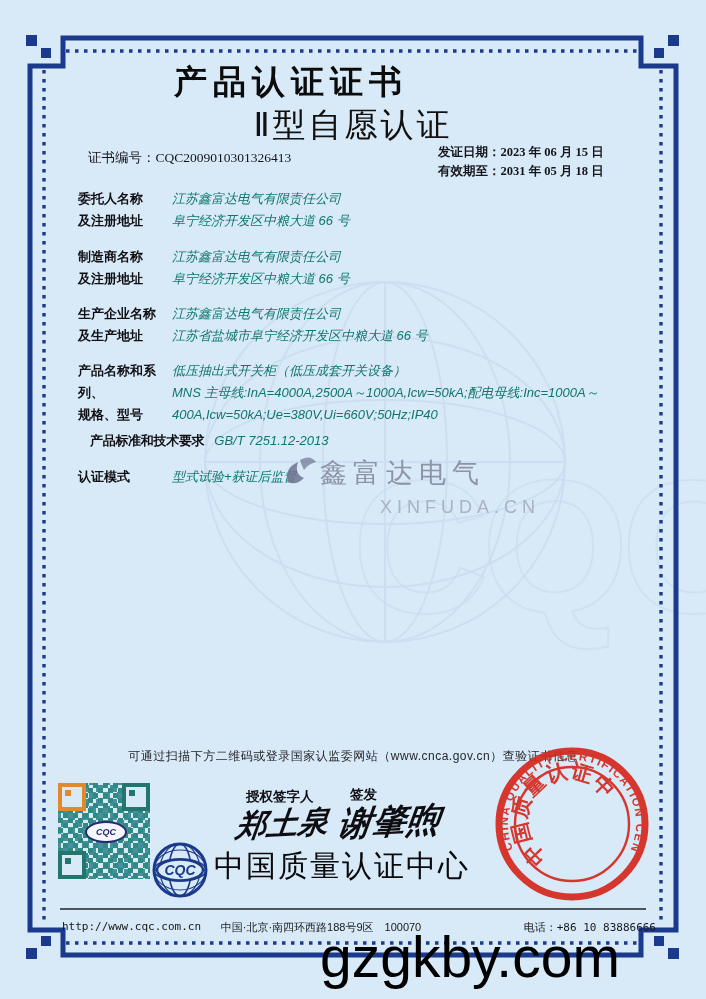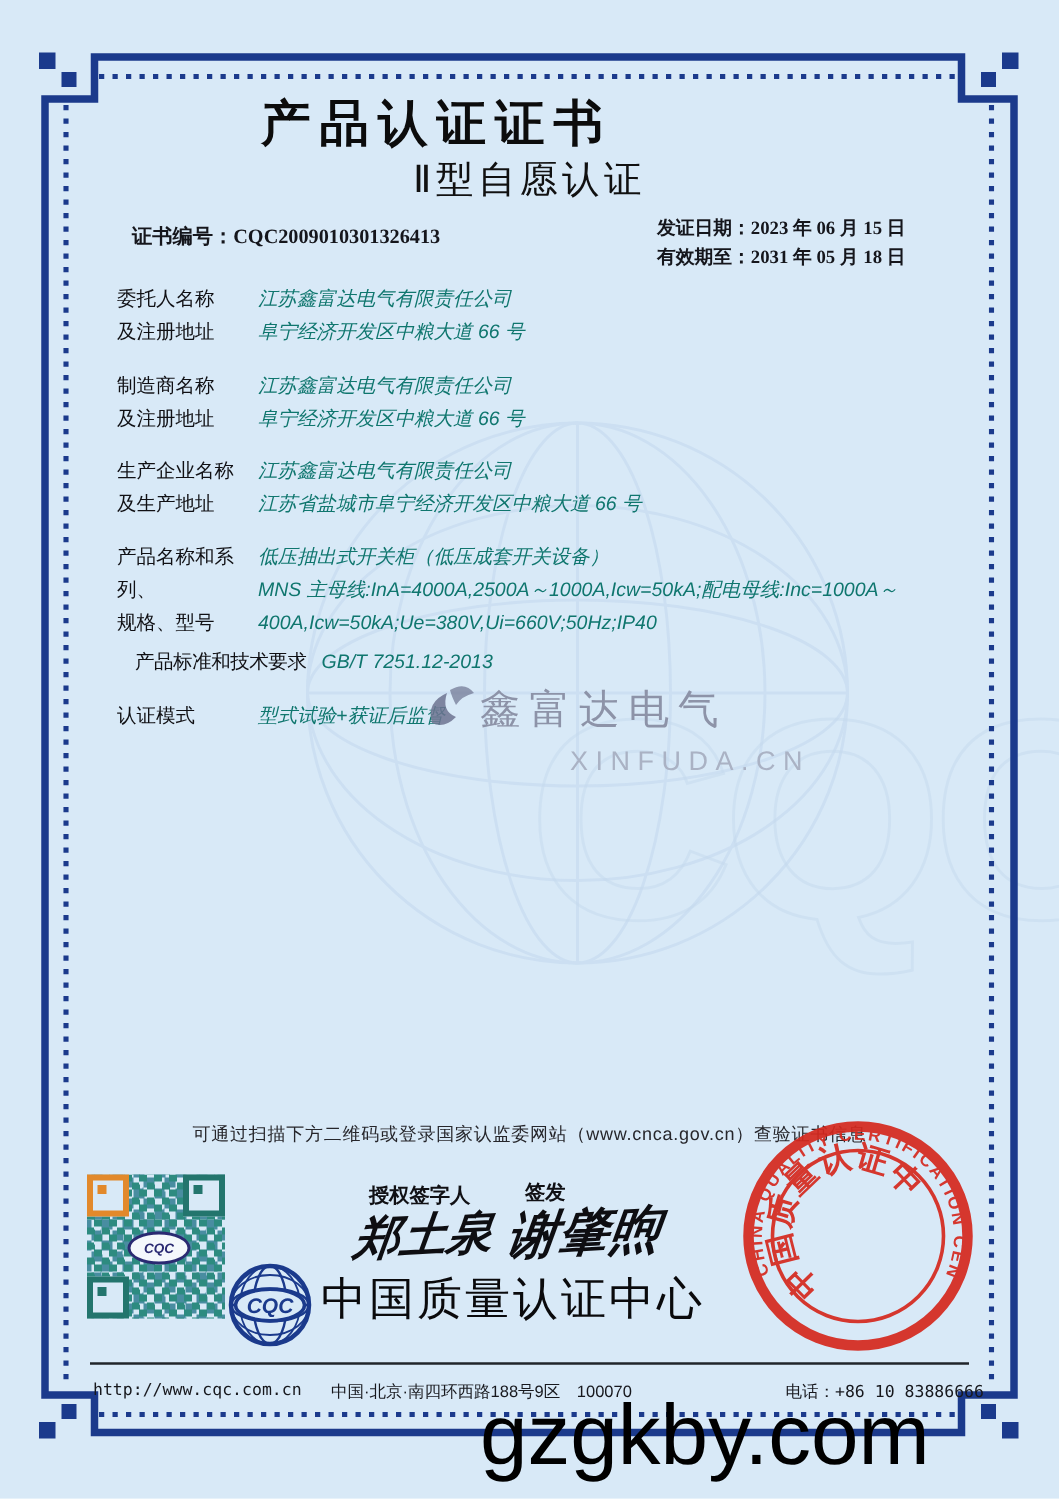--- a/index.html
+++ b/index.html
@@ -18,33 +18,33 @@
   #border-layer{position:absolute;inset:0;z-index:1;pointer-events:none;}
   
   #content{position:absolute;inset:0;z-index:2;}
 
   .title{
     top:60px;left:0;width:582px;text-align:center;
     font-size:33px;font-weight:bold;letter-spacing:6px;color:#0c0c0c;
   }
   .subtitle{
     top:103px;left:0;width:706px;text-align:center;
-    font-size:25px;font-weight:500;letter-spacing:3px;color:#111;
+    font-size:33px;font-weight:500;letter-spacing:3px;color:#111;
   }
   .certline{
     top:149px;left:88px;font-family:"Liberation Serif",serif;
-    font-weight:bold;font-size:13.5px;color:#15161c;
+    font-weight:normal;font-size:13.5px;color:#15161c;
   }
   .dates{
     top:143px;left:438px;font-family:"Liberation Serif",serif;
     font-weight:bold;font-size:12.5px;line-height:19px;color:#15161c;
   }
   .fields{left:78px;width:572px;font-size:13px;line-height:22px;}
   .frow{position:absolute;display:flex;width:572px;}
-  .flabel{width:94px;flex-shrink:0;font-weight:normal;color:#101014;}
+  .flabel{width:94px;flex-shrink:0;font-weight:bold;color:#101014;}
   .fvalue{flex:1;color:#0f766e;font-style:italic;}
   .frow-inline .flabel{width:auto;margin-right:10px;letter-spacing:-0.3px;margin-left:12px;}
   .statements{
     top:498px;left:78px;width:560px;
     font-family:"Liberation Serif",serif;font-style:italic;font-weight:600;
     font-size:14px;color:#1d2430;
   }
   .statements div{margin-bottom:13px;}
   .wm-name{
     top:455px;left:320px;font-size:27px;letter-spacing:6px;

